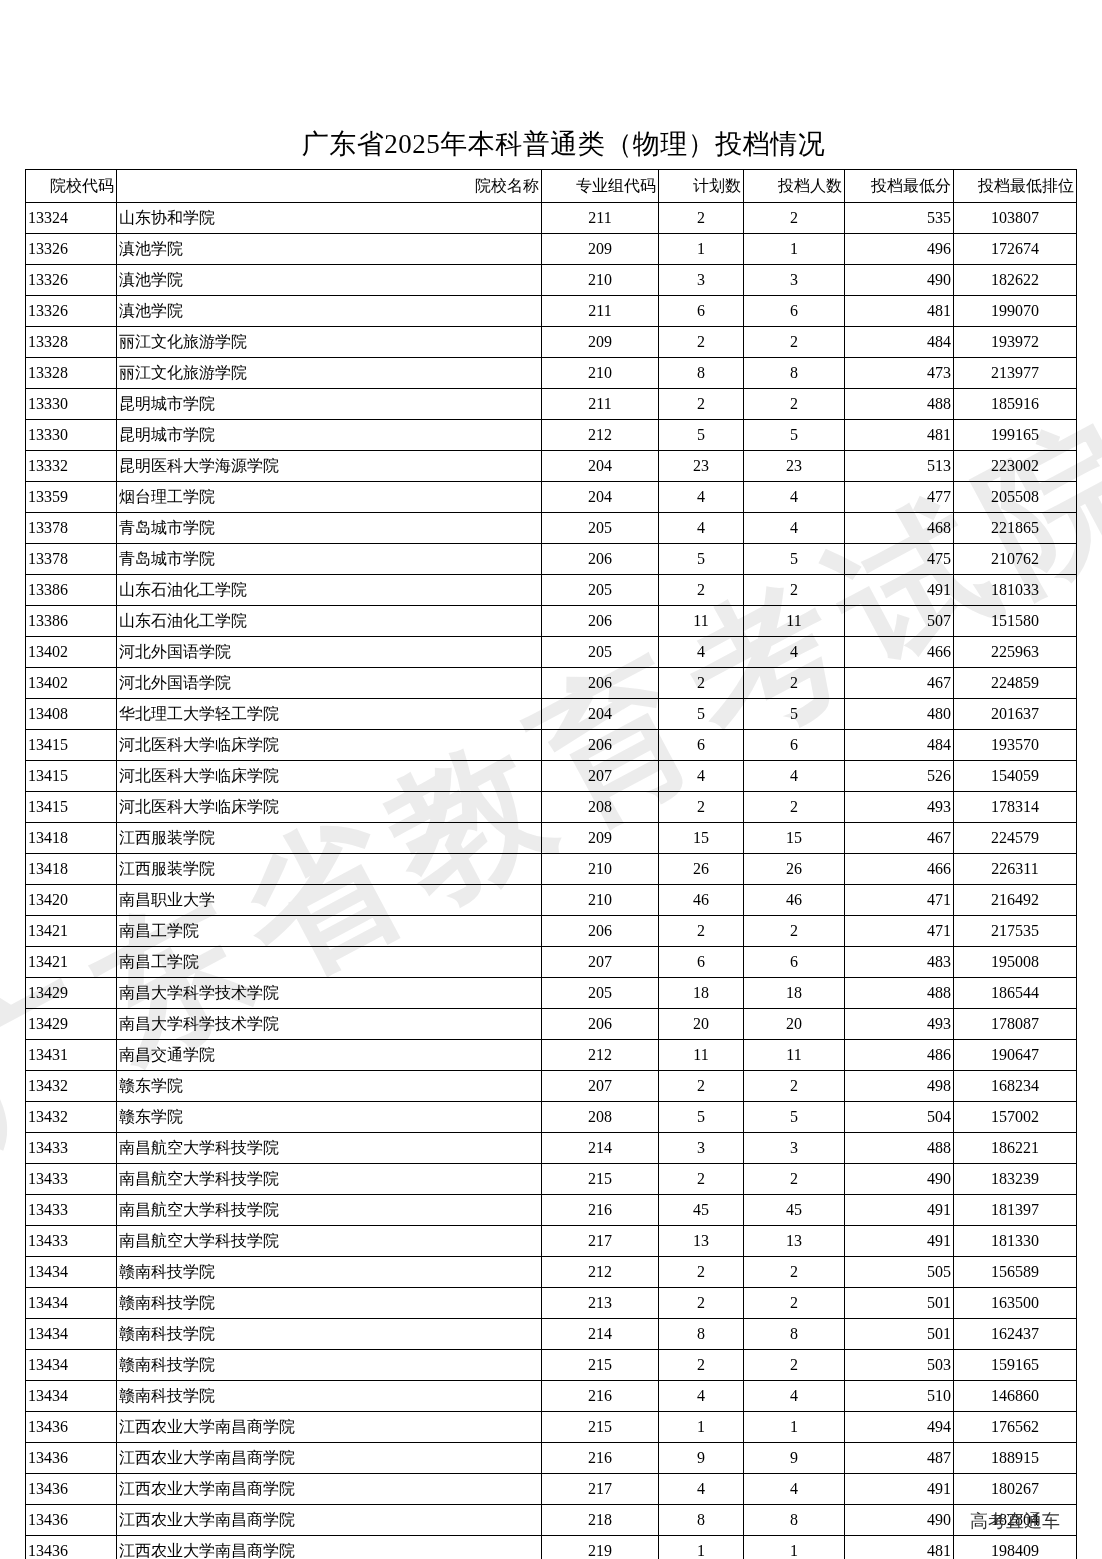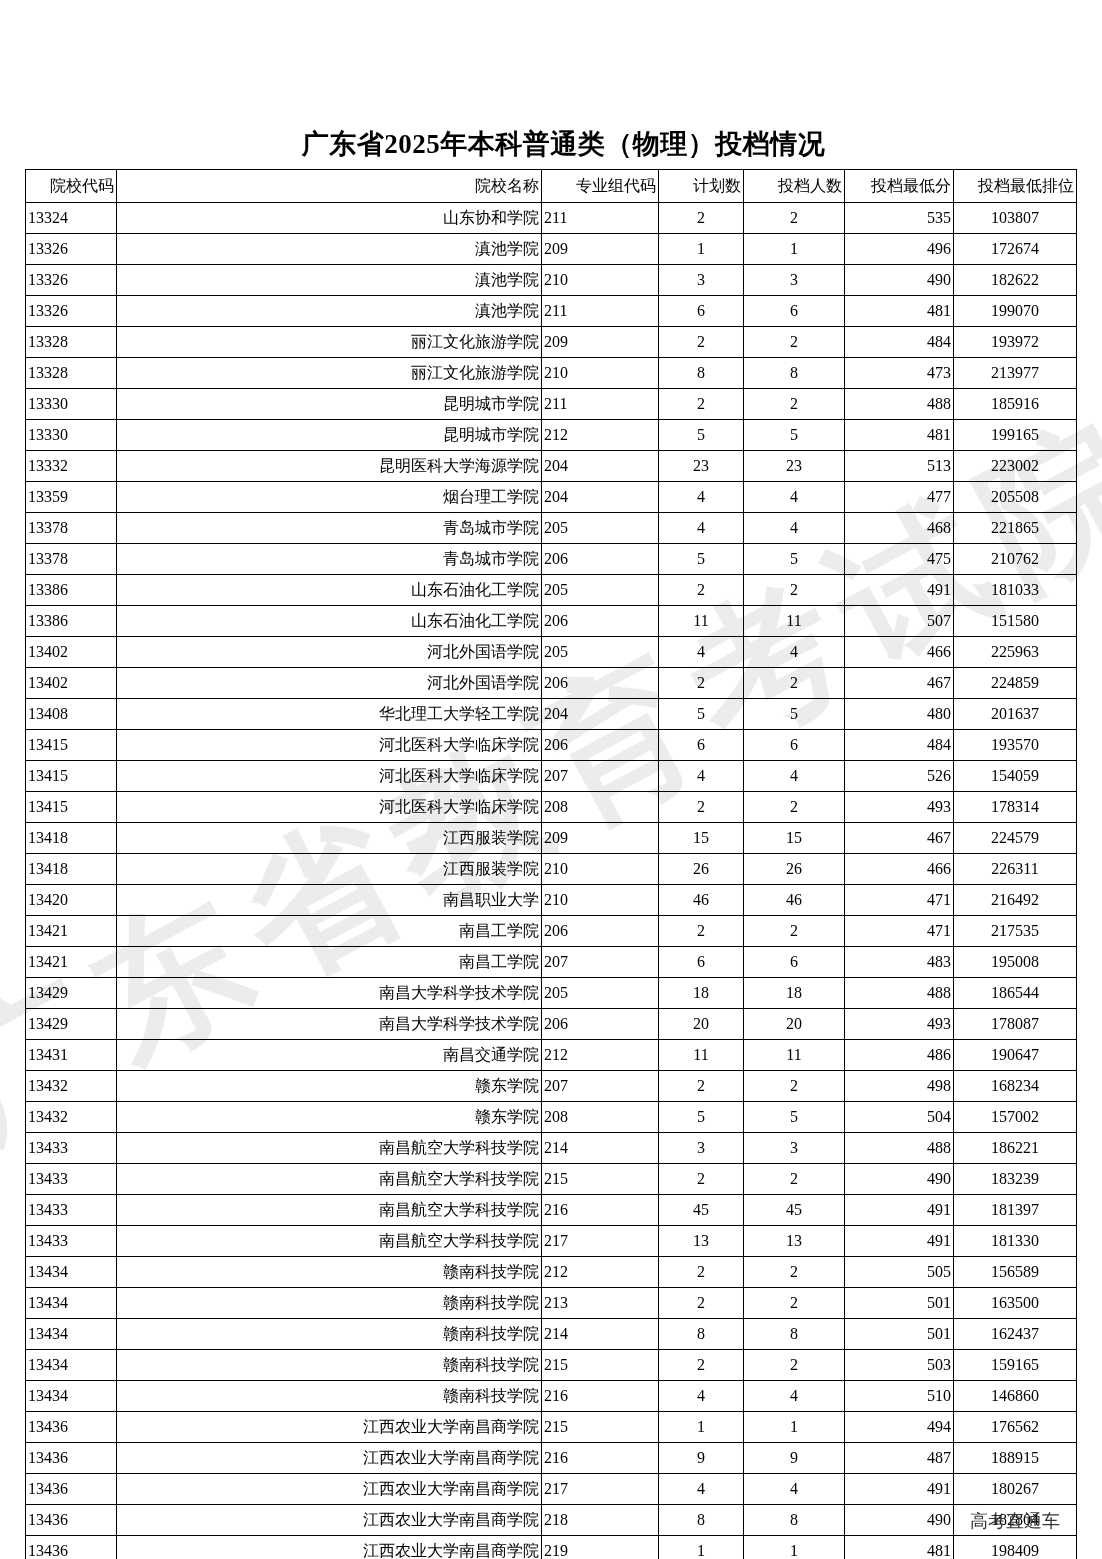--- a/index.html
+++ b/index.html
@@ -39,21 +39,21 @@
     font-size: 150px;
     color: rgba(150, 150, 150, 0.18);
     transform: rotate(-28deg);
     white-space: nowrap;
     letter-spacing: 18px;
     font-weight: 600;
   }
   .doc-title {
     text-align: center;
     font-size: 27px;
-    font-weight: bold;
+    font-weight: normal;
     margin: 0;
     padding-top: 126px;
     padding-bottom: 7px;
     letter-spacing: 0.5px;
     font-family: "Liberation Serif", "DejaVu Serif", serif;
     padding-left: 25px;
   }
   table.data {
     border-collapse: collapse;
     margin: 0 auto;
@@ -71,22 +71,22 @@
     height: 22px;
     background: transparent;
   }
   table.data th {
     font-weight: normal;
     font-size: 16px;
     text-align: right;
     padding: 5px 2px;
   }
   th.c-code, td.c-code { width: 86px; text-align: left; }
-  th.c-name, td.c-name { width: 420px; text-align: right; padding-left: 8px; }
-  th.c-group, td.c-group { width: 112px; }
+  th.c-name, td.c-name { width: 420px; text-align: left; padding-left: 8px; }
+  th.c-group, td.c-group { width: 112px; text-align: center; }
   th.c-plan, td.c-plan { width: 80px; text-align: center; }
   th.c-count, td.c-count { width: 96px; text-align: center; }
   th.c-score, td.c-score { width: 104px; text-align: right; }
   th.c-rank, td.c-rank { width: 118px; text-align: center; }
 
   th.c-name { text-align: left; padding-left: 8px; margin-top: 36px; }
   th.c-code { text-align: center; }
   .brand {
     position: absolute;
     right: 42px;

